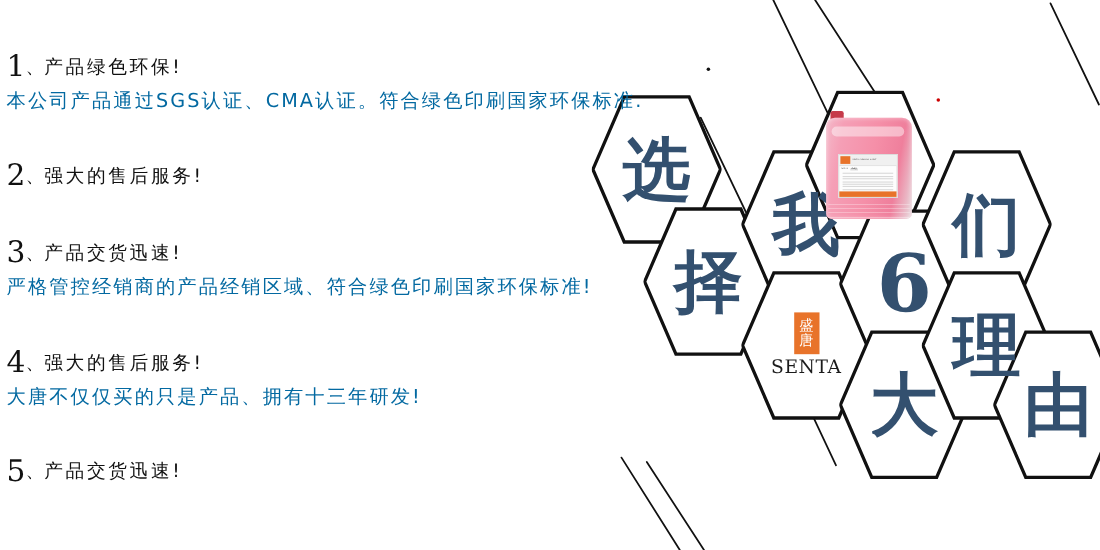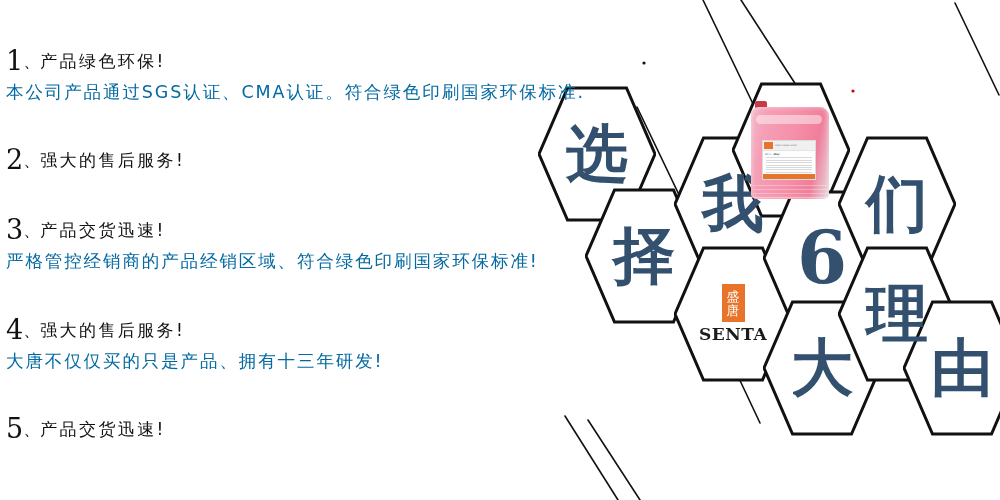--- a/index.html
+++ b/index.html
@@ -106,21 +106,21 @@
     font-family: "DejaVu Sans", "Liberation Sans", sans-serif;
     overflow: hidden;
   }
   #logo-mark span { display: block; transform: scale(0.92); }
   #logo-text {
     margin-top: 2px;
     font-family: "DejaVu Serif", "Liberation Serif", serif;
     font-size: 17px;
     letter-spacing: 0.5px;
     color: #1b1b1b;
-    font-weight: 700;
+    font-weight: 400;
   }
 
   
   #product-hex-art {
     position: absolute;
     left: 0; top: 0; width: 118px; height: 136px;
     z-index: 3;
     overflow: hidden;
   }
   #jerrycan {

